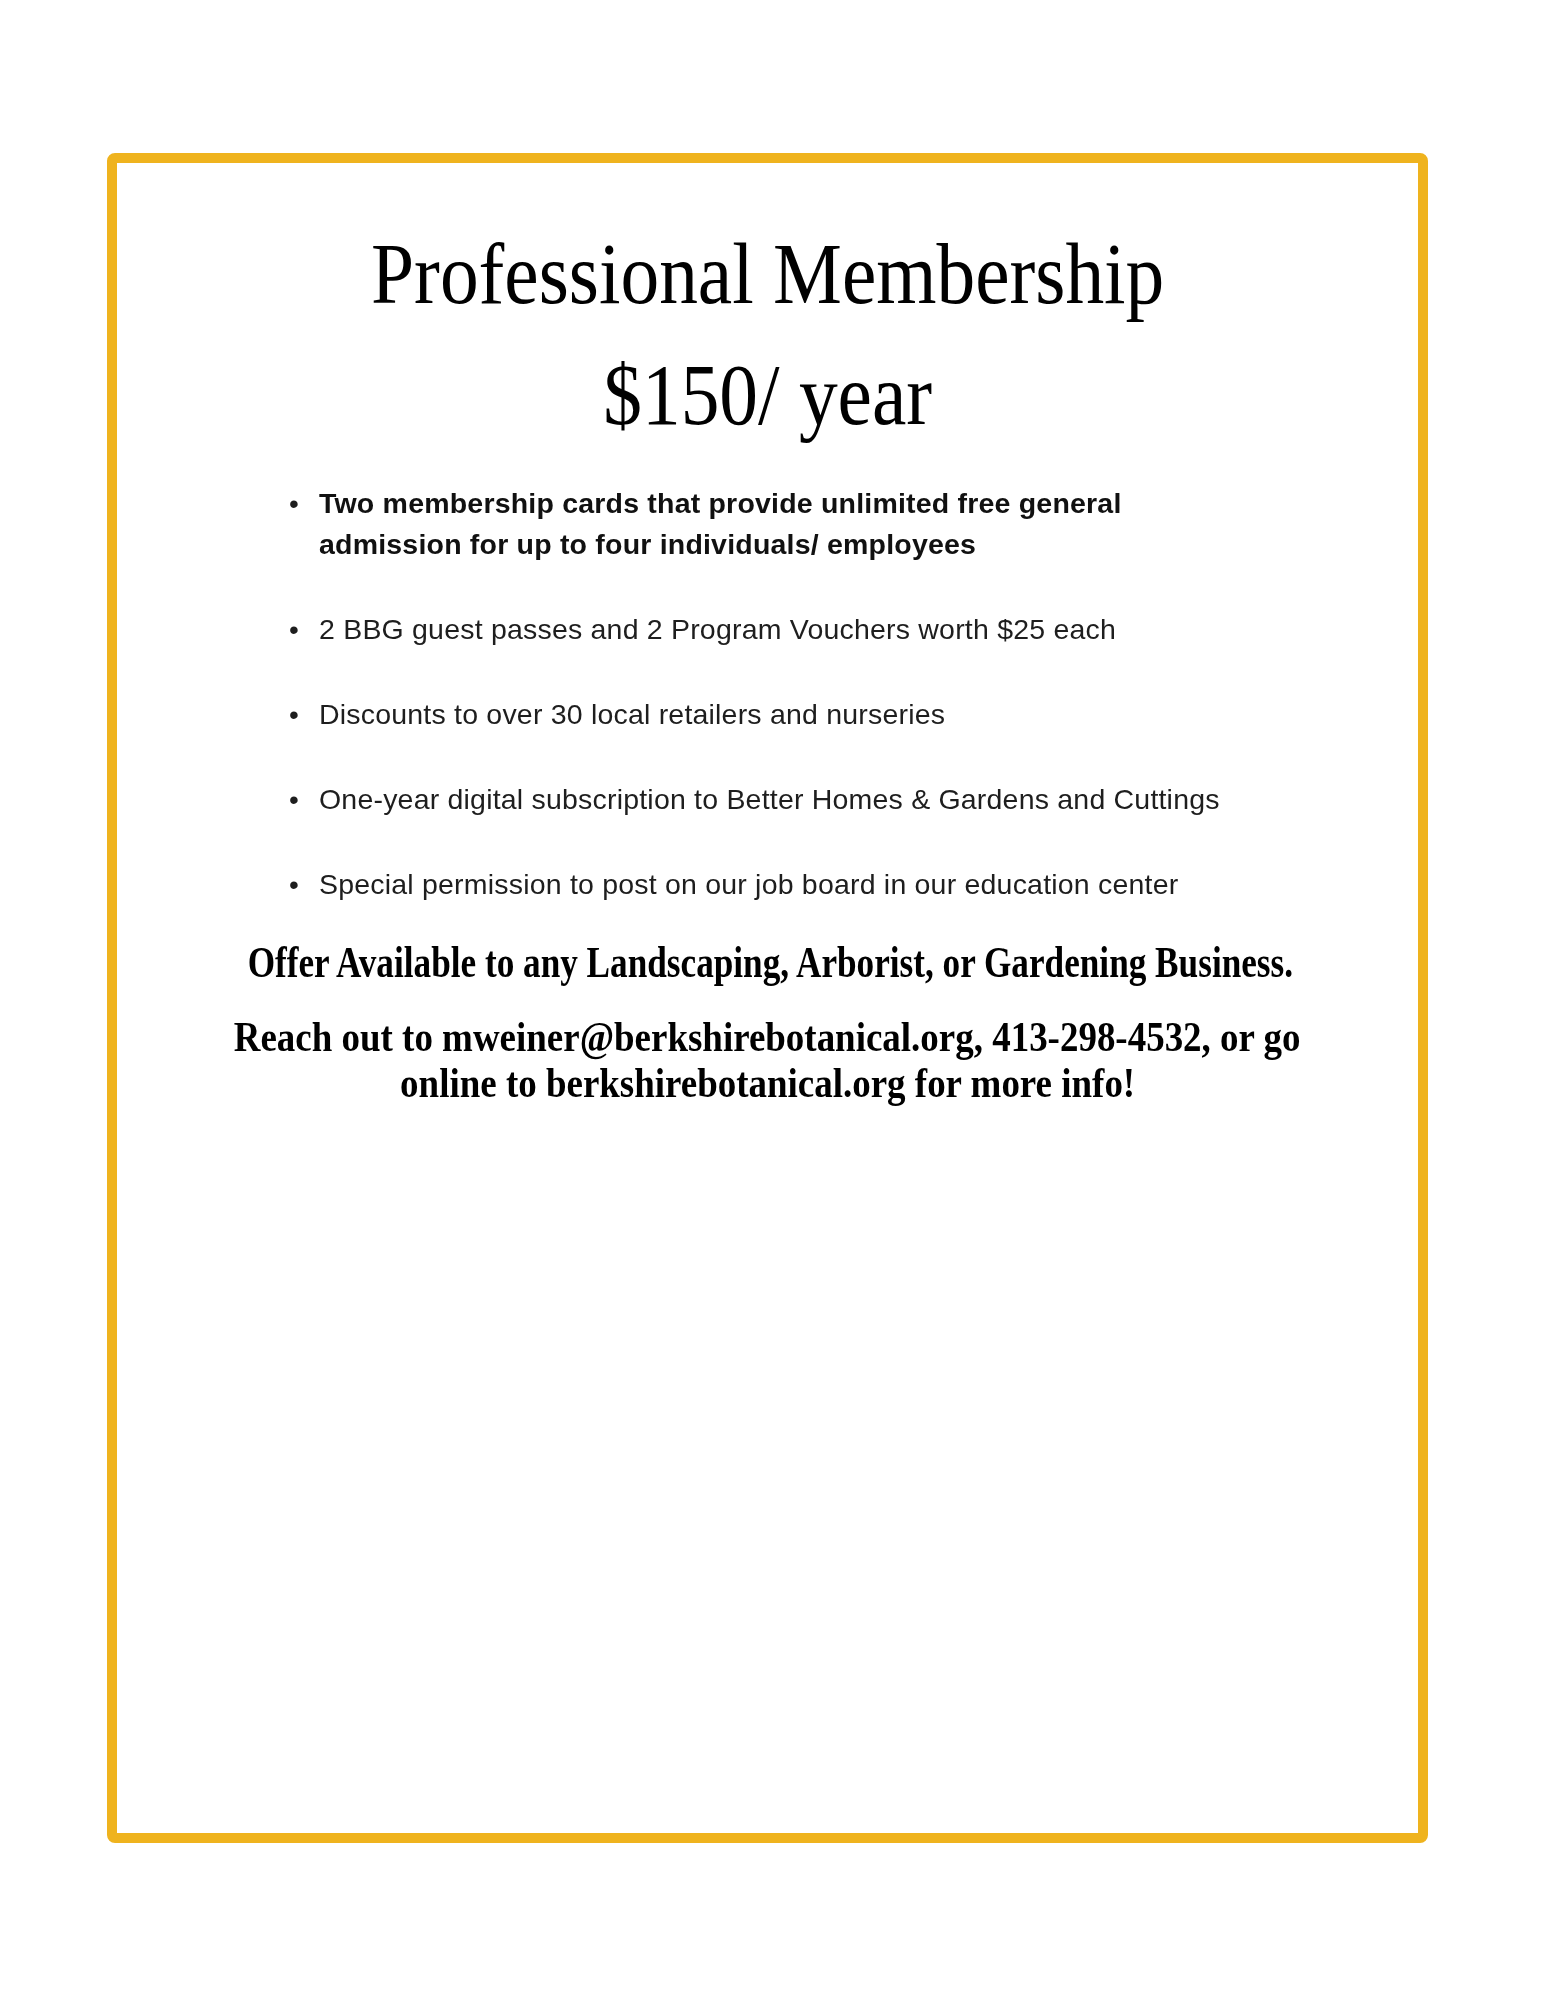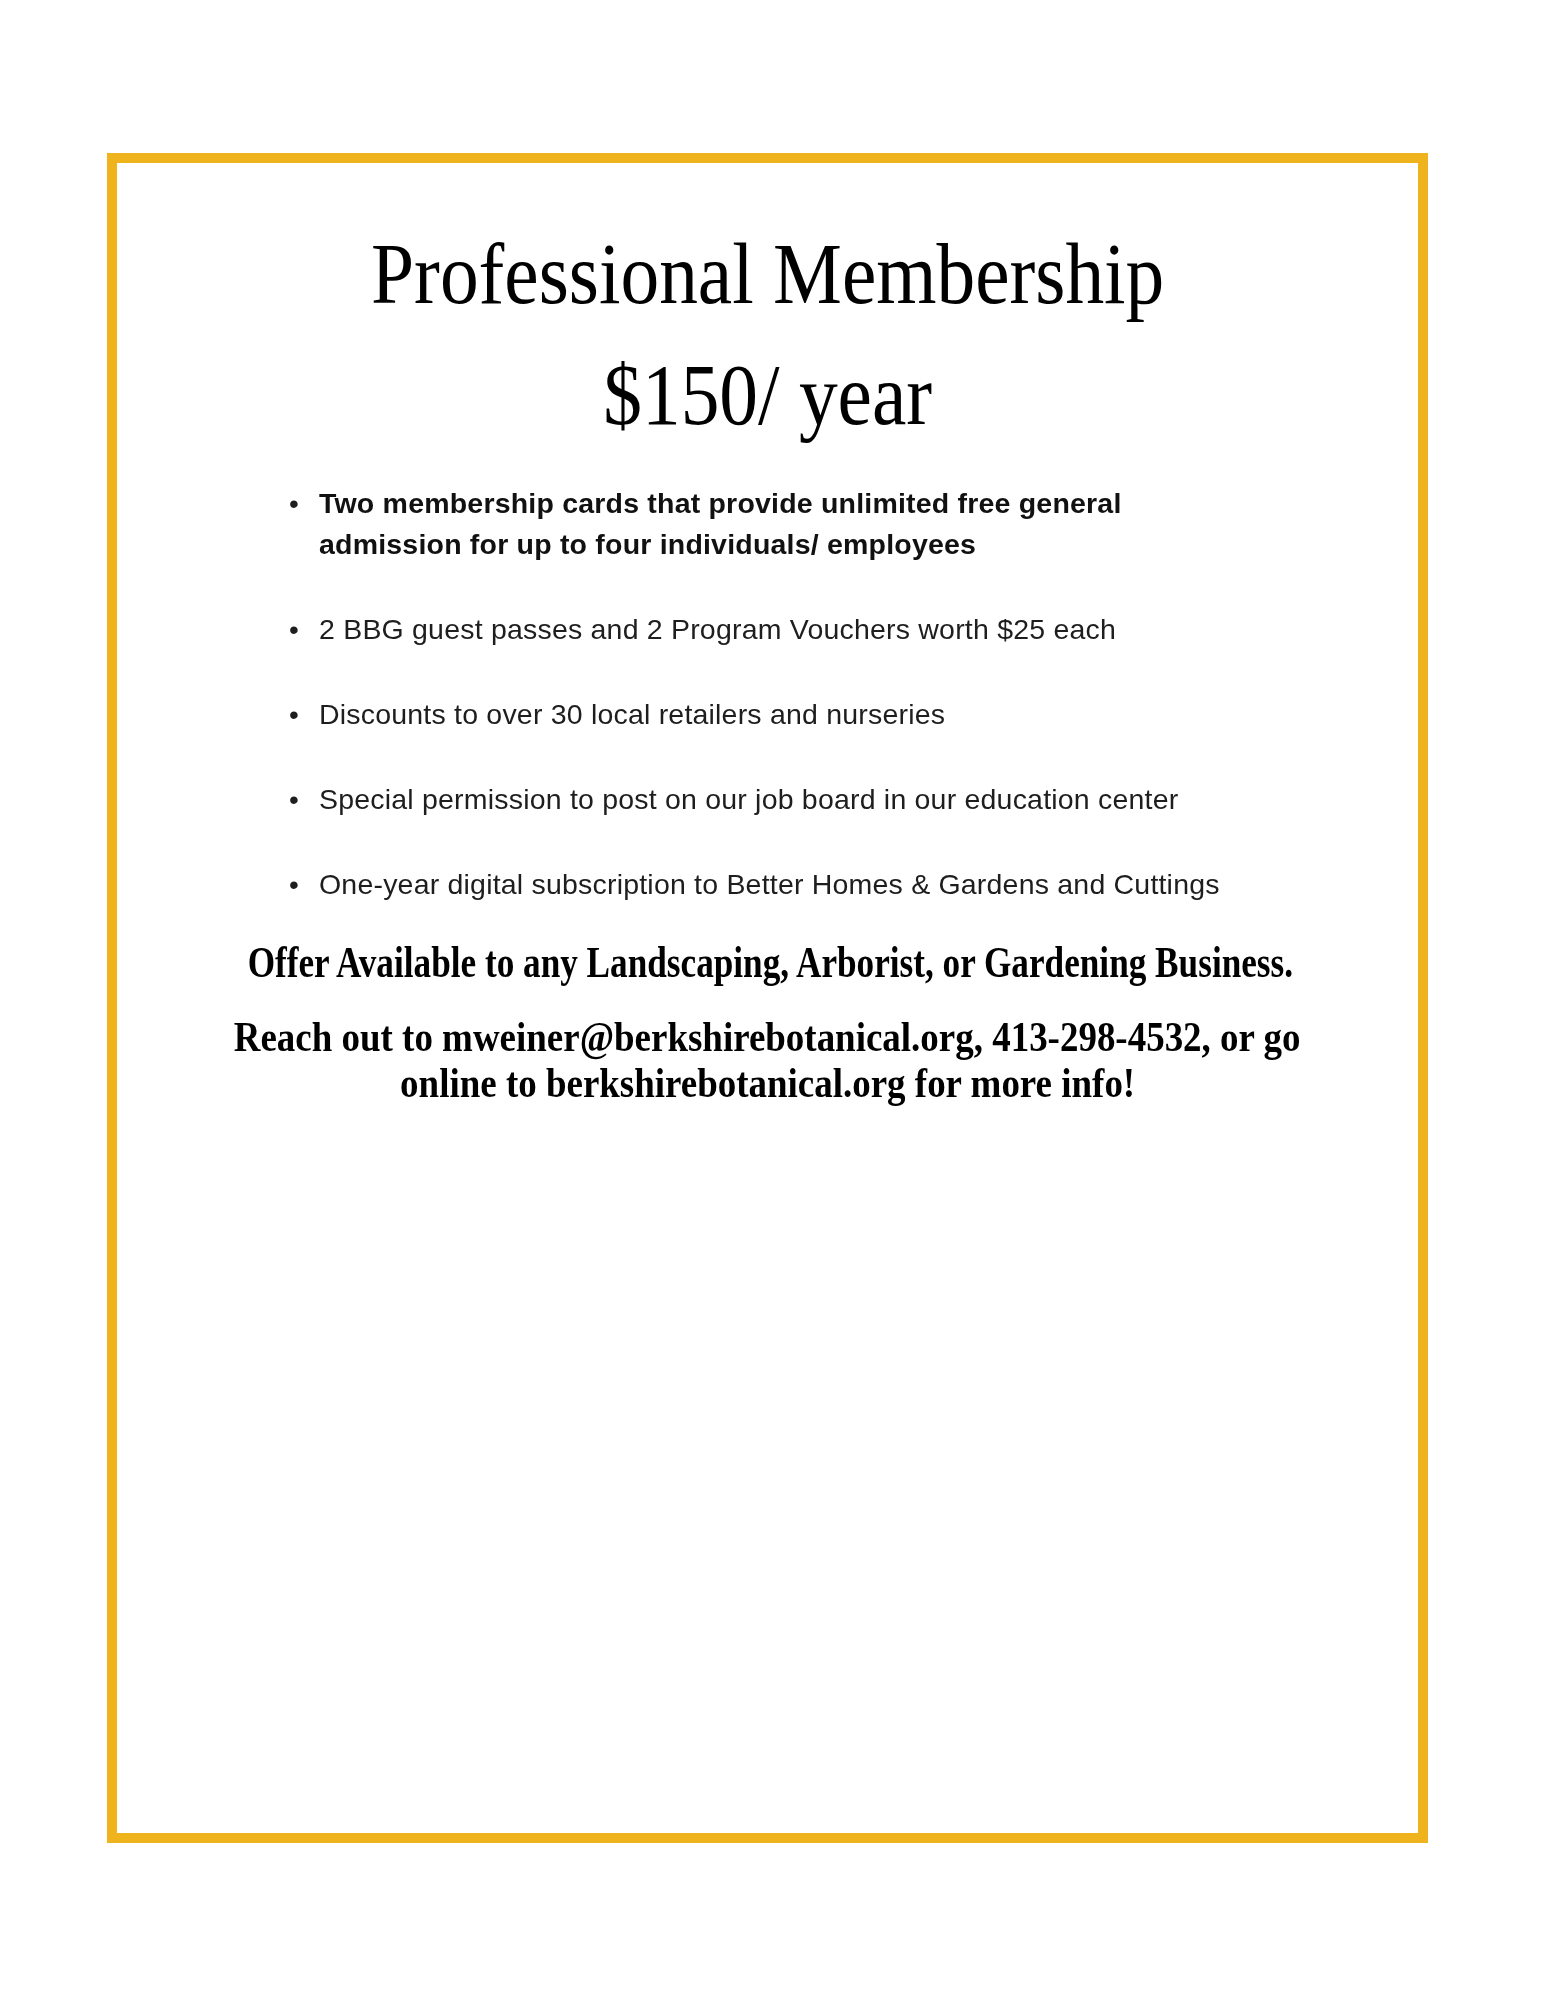--- a/index.html
+++ b/index.html
@@ -84,33 +84,33 @@
     width: max-content;
     margin: 0 auto;
     white-space: nowrap;
     transform: scaleX(0.88);
   }
 </style>
 </head>
 <body>
 
 <div class="page">
-  <div class="frame" style="border-color: rgb(239, 179, 30);">
+  <div class="frame" style="border-color: rgb(239, 179, 30); border-radius: 8px;">
 
     <h1 class="title">
       <span class="tline">Professional Membership</span>
       <span class="tline">$150/ year</span>
     </h1>
 
     <ul class="benefits">
         <li><span class="bold">Two membership cards that provide unlimited free general admission for up to four individuals/ employees</span></li>
         <li><span>2 BBG guest passes and 2 Program Vouchers worth $25 each</span></li>
         <li><span>Discounts to over 30 local retailers and nurseries</span></li>
+        <li><span>One-year digital subscription to Better Homes &amp; Gardens and Cuttings</span></li>
         <li><span>Special permission to post on our job board in our education center</span></li>
-        <li><span>One-year digital subscription to Better Homes &amp; Gardens and Cuttings</span></li>
       </ul>
 
     <p class="offer">Offer Available to any Landscaping, Arborist, or Gardening Business.</p>
 
     <p class="contact">
       <span class="cline">Reach out to mweiner@berkshirebotanical.org, 413-298-4532, or go</span>
       <span class="cline">online to berkshirebotanical.org for more info!</span>
     </p>
 
   </div>

